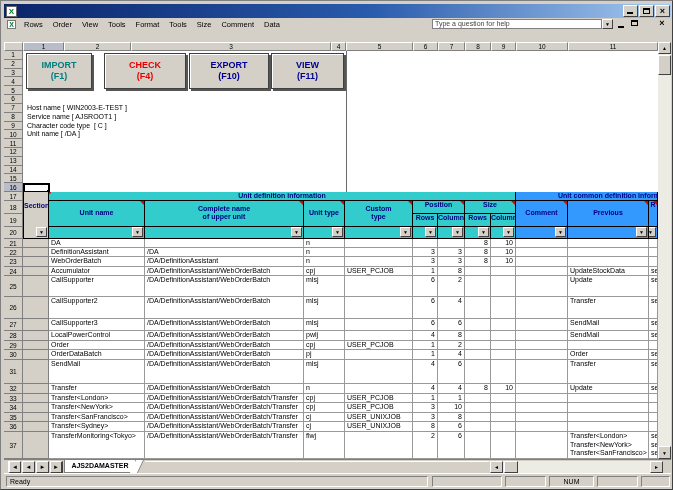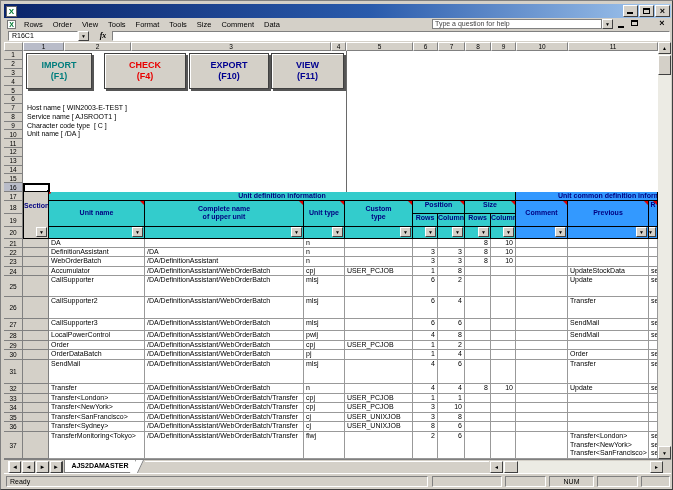--- a/index.html
+++ b/index.html
@@ -137,26 +137,20 @@
         <div class="g-min"></div>
       </div>
     <div class="mini-btn" style="left:625px;">
         <div class="g-res"></div>
       </div>
     <div class="mini-btn" style="left:652px;">
         <div class="g-cls">×</div>
       </div>
   </div>
 
-  <div id="formulabar" class="abs">
-    <div id="namebox">R16C1</div>
-    <div id="namedrop">▼</div>
-    <div id="fxbtn">fx</div>
-    <div id="formulainput"></div>
-  </div>
 
   <div id="gridbg" class="abs"></div>
   <div id="corner" class="abs"></div>
   <div id="colheaders" class="abs">
       <div class="colhdr" style="width: 19px;"></div>
       <div class="colhdr hl" style="width: 41px;">1</div>
       <div class="colhdr" style="width: 67px;">2</div>
       <div class="colhdr" style="width: 200px;">3</div>
       <div class="colhdr" style="width: 15px;">4</div>
       <div class="colhdr" style="width: 67px;">5</div>

